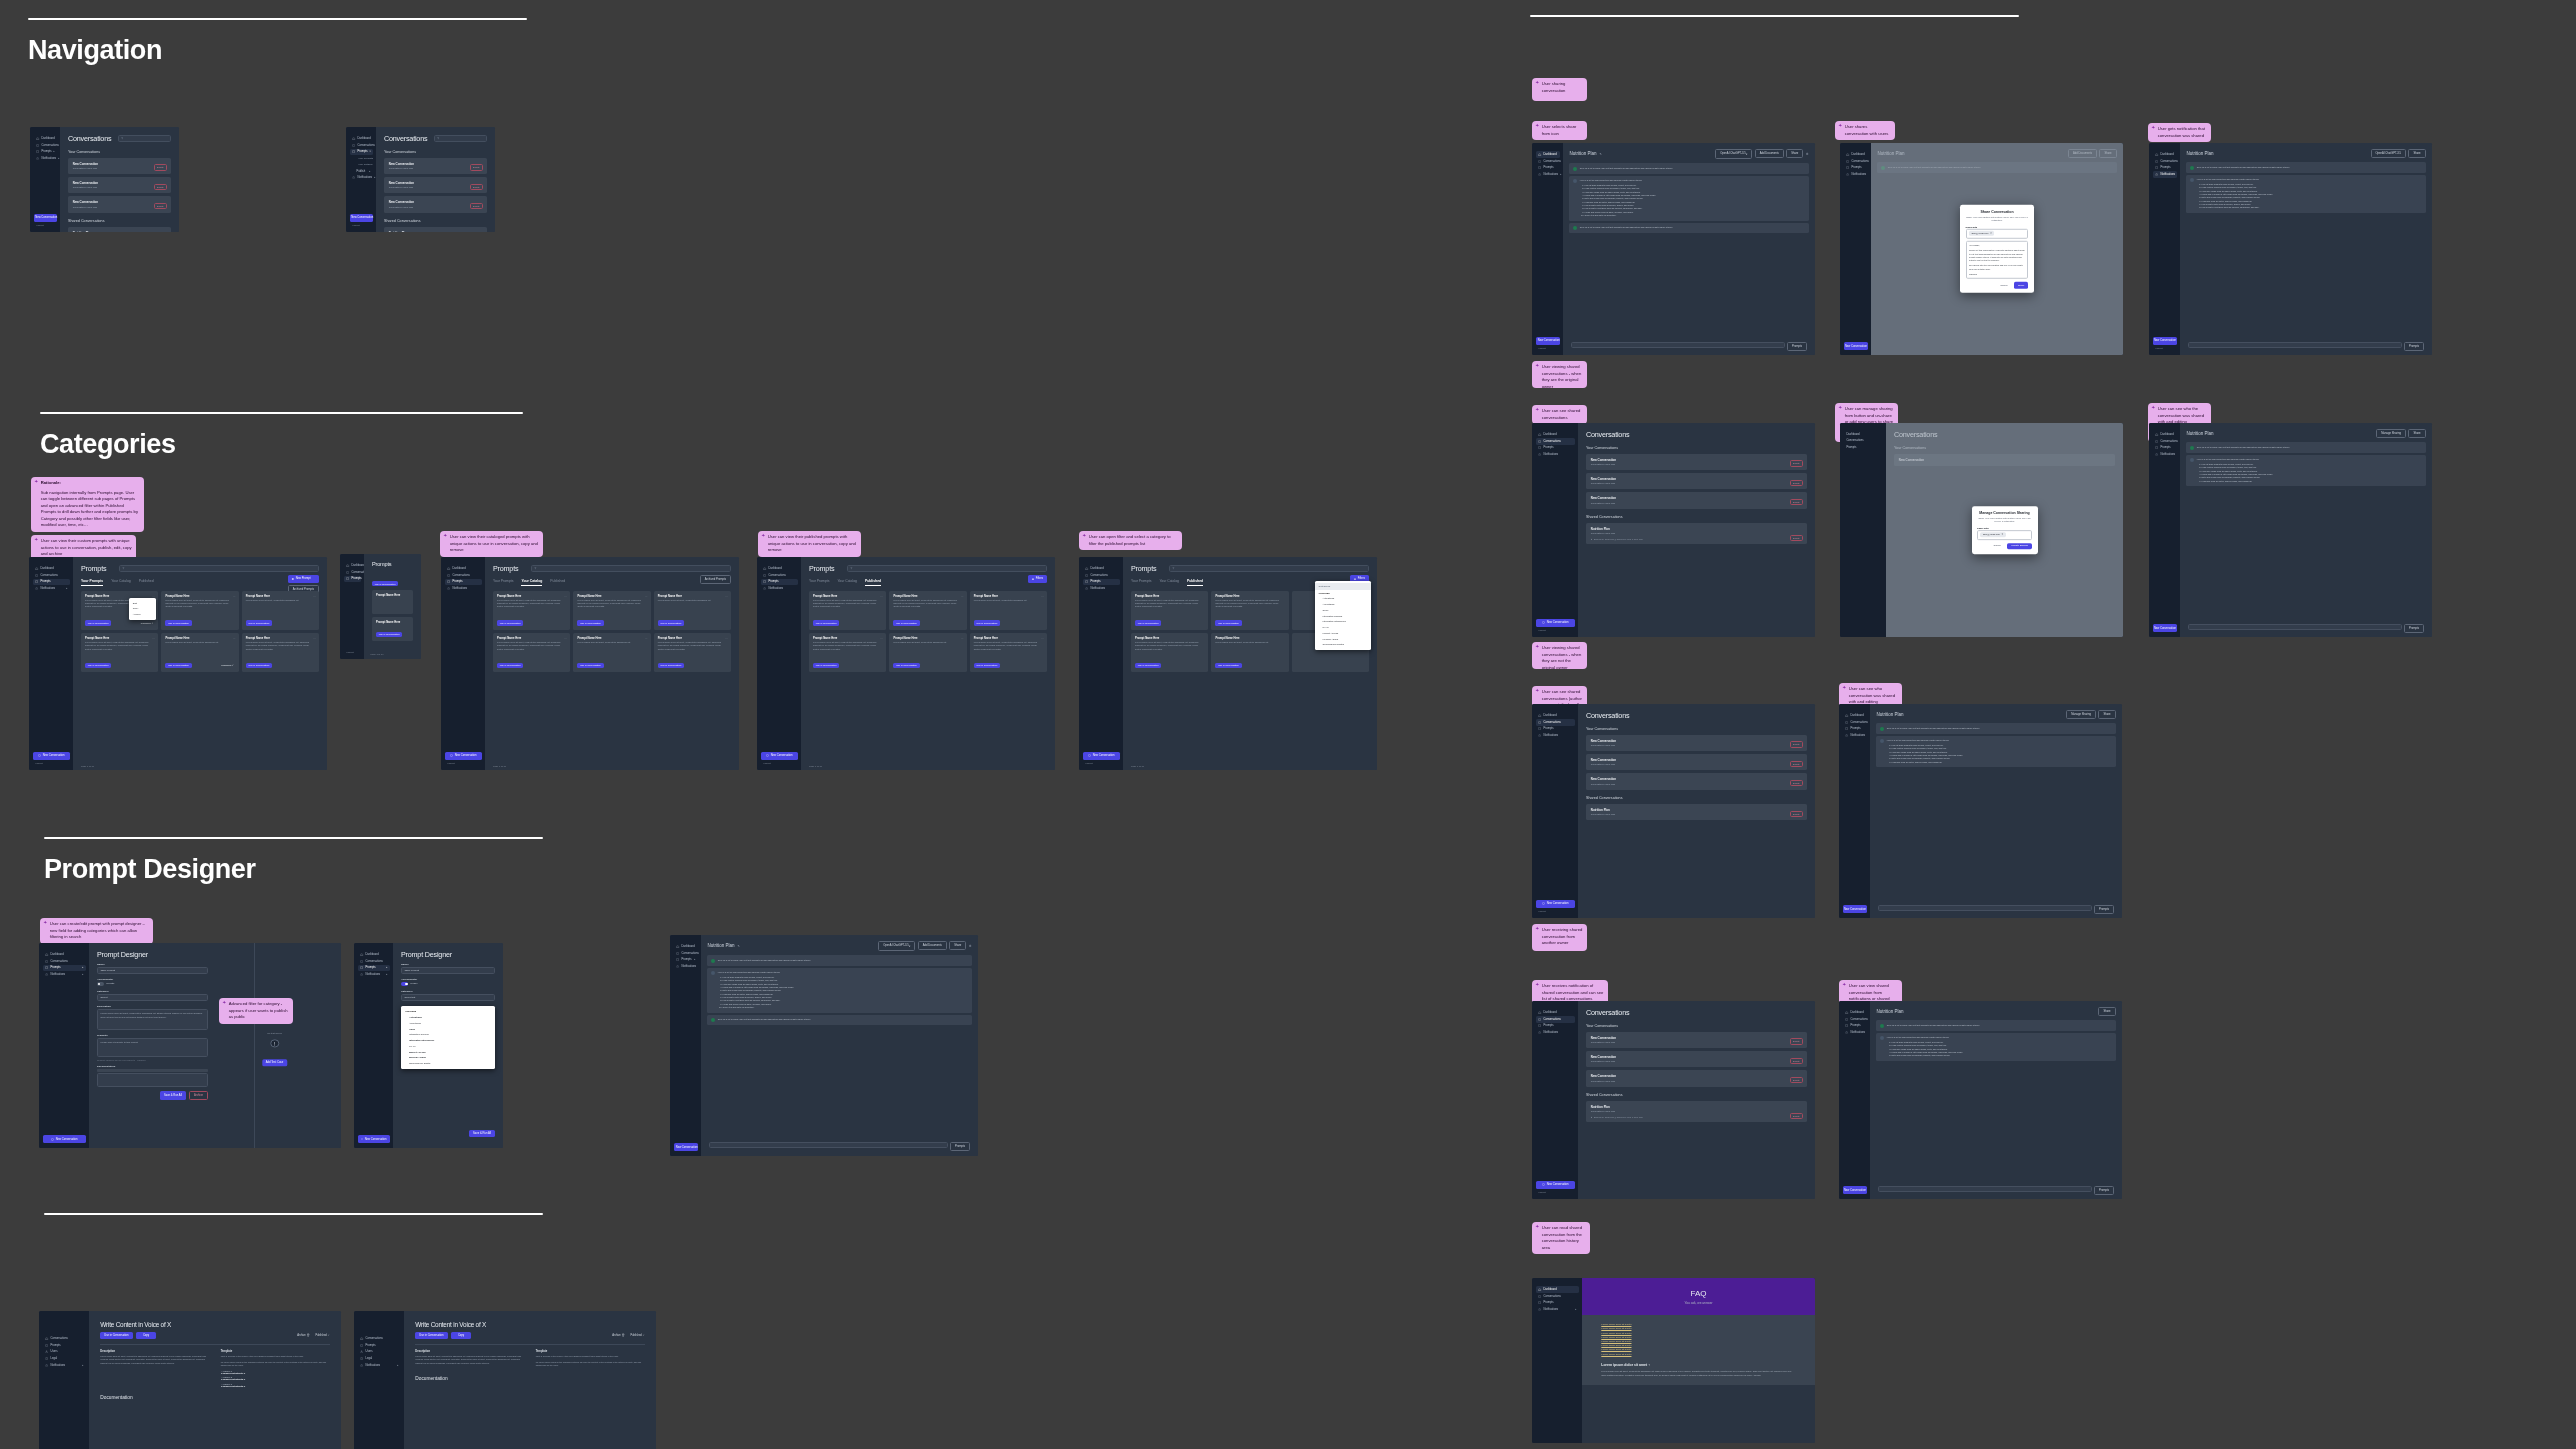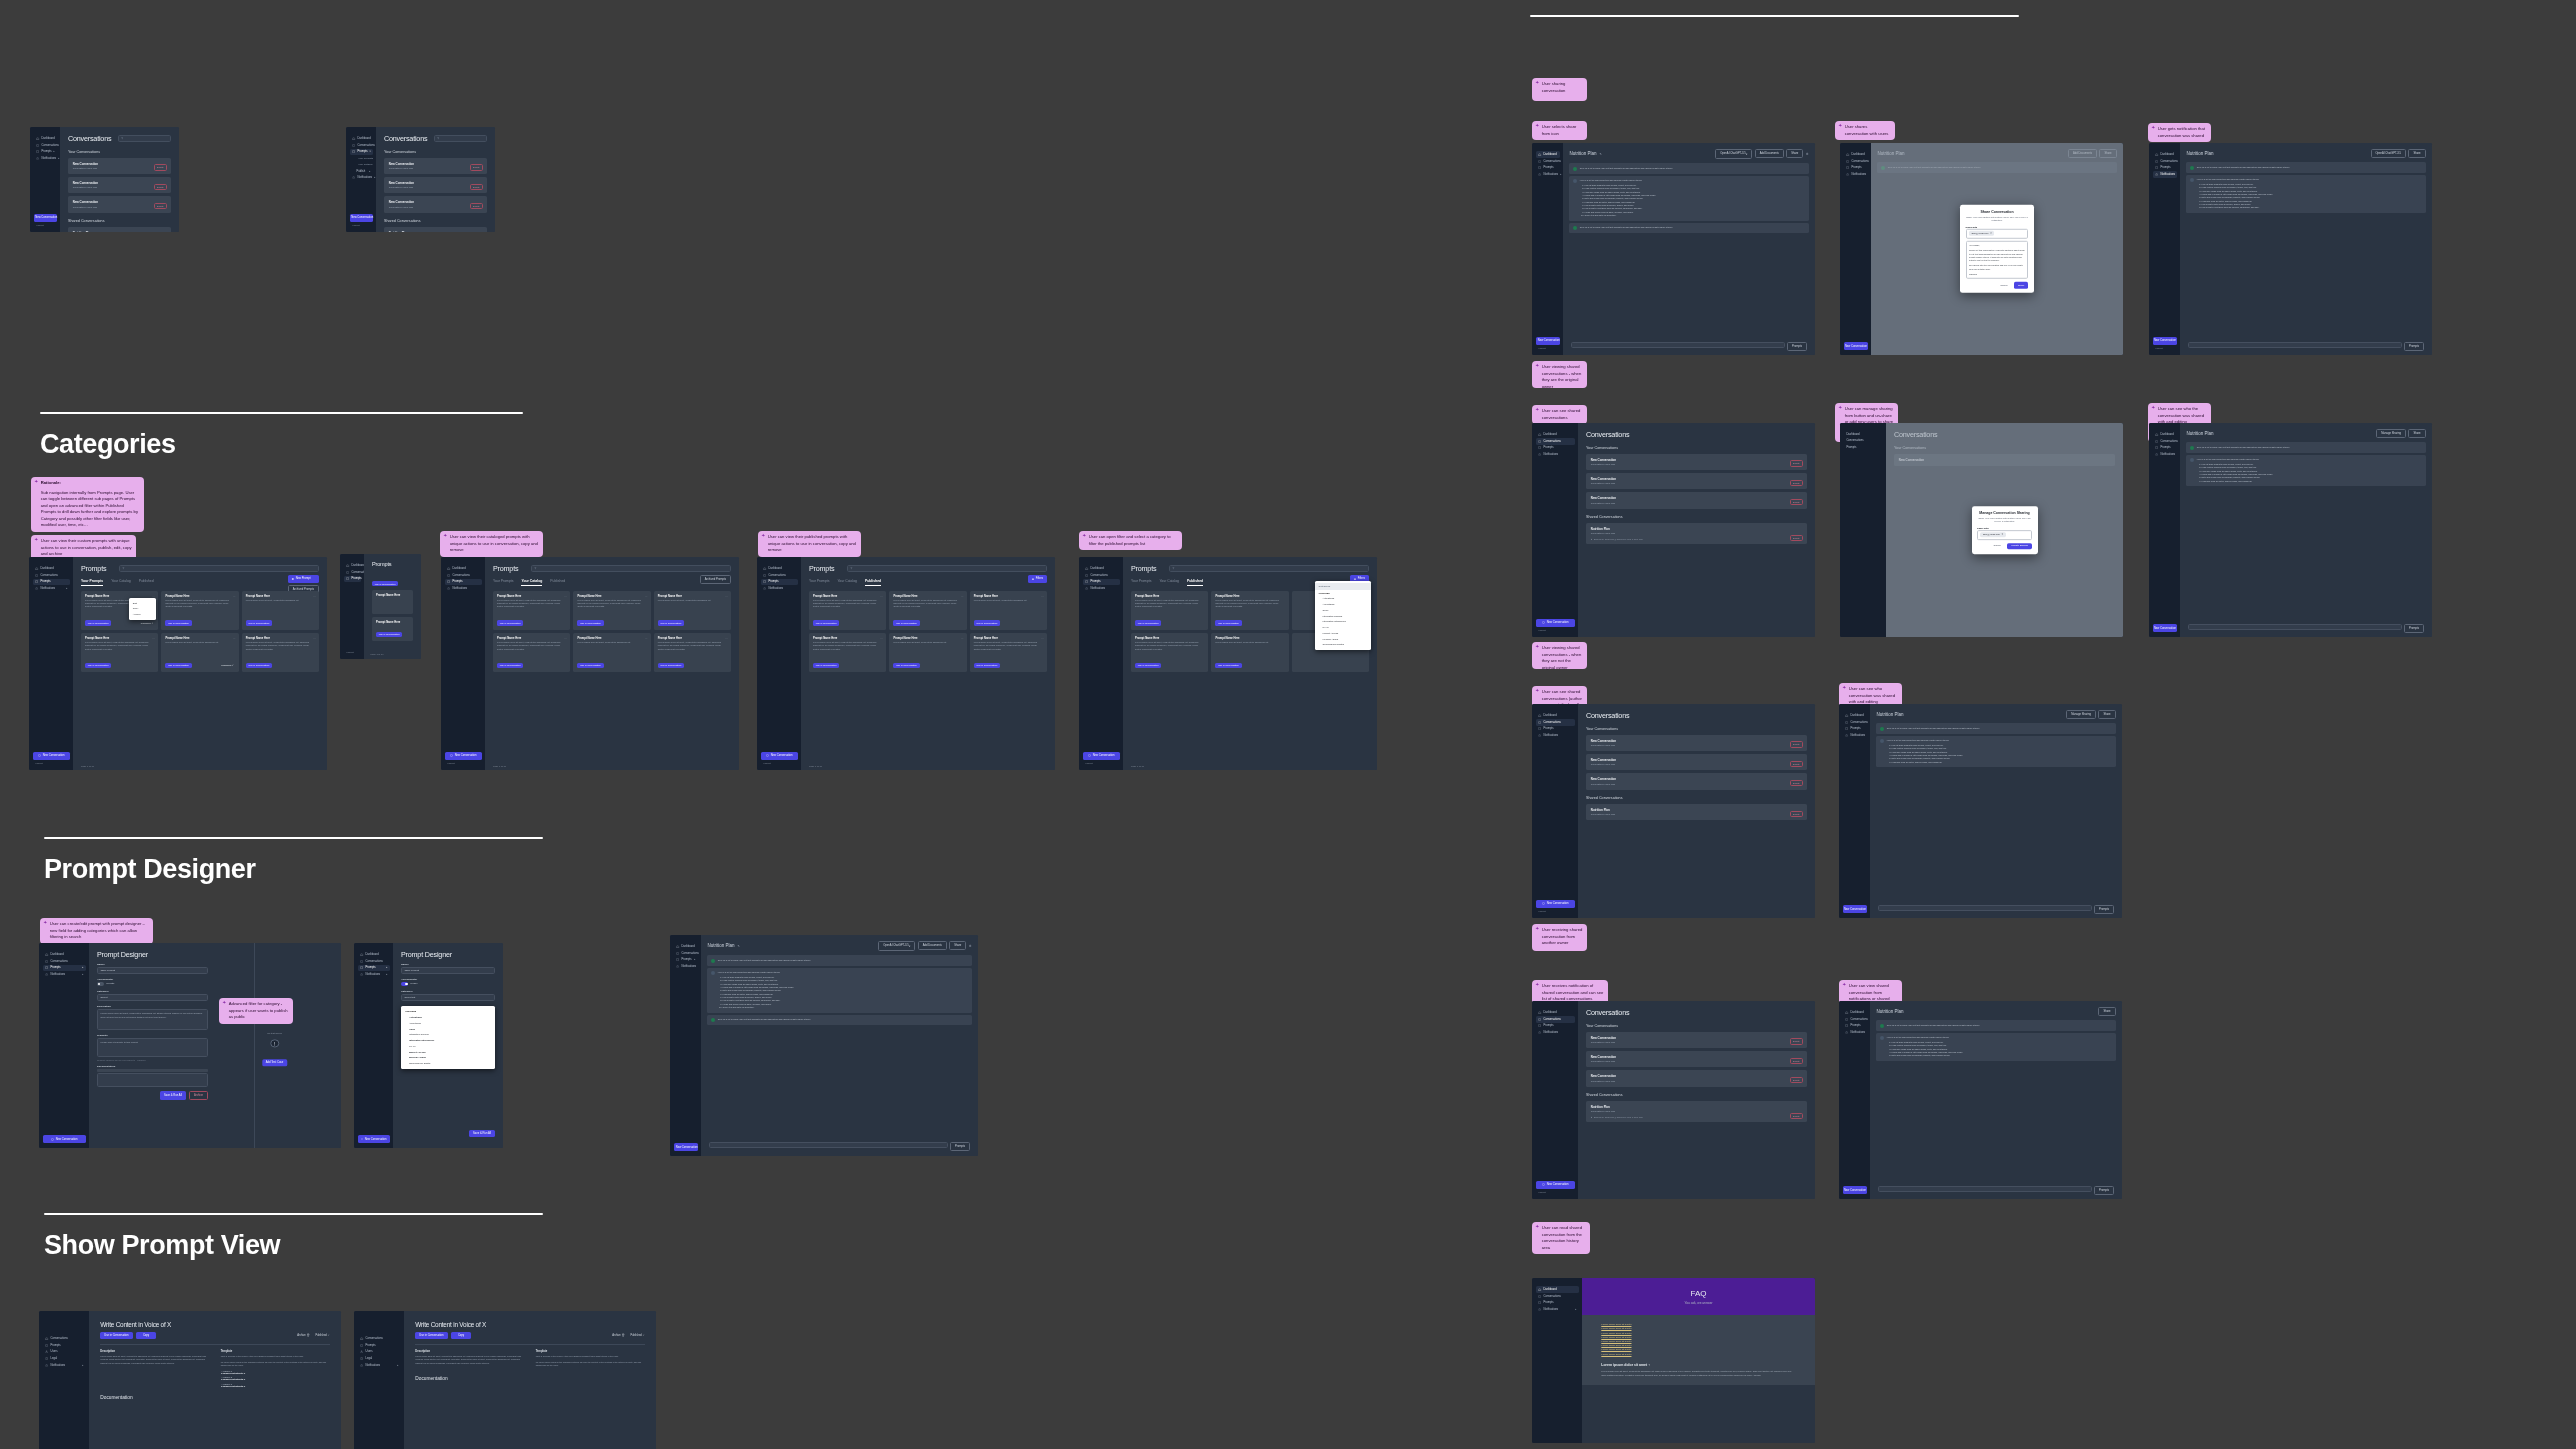--- a/index.html
+++ b/index.html
@@ -129,20 +129,24 @@
   .faq-p { font-size: 2.2px; color: #aab3bf; line-height: 1.7; }
 
   .overlay-dim { position: absolute; inset: 0; background: rgba(150,158,170,.55); z-index: 4; }
   .vsplit { position: absolute; top: 0; bottom: 0; width: 0.4px; background: #3d4858; }
 </style>
 </head>
 <body>
 
 <div class="board">
 
+  <div class="section" style="left:28px; top:17.7px; width:499px;">
+    <div class="sec-rule"></div>
+    <div class="sec-title">Navigation</div>
+  </div>
 
   <div class="mock" style="left:30px; top:127px; width:149px; height:105px;">
     <div class="sb" style="width:30px;">
       <div class="sb-item">
         <span class="ic">
             <svg viewBox="0 0 16 16">
               <path d="M8 2 2 7v7h4v-4h4v4h4V7z" fill="none" stroke="#b8c2d0" stroke-width="1.4"></path>
             </svg>
           </span>
         <span>Dashboard</span>
@@ -1044,21 +1048,20 @@
       </div>
       <div class="chat-bar">
         <div class="f" title="Send a message"></div>
         <div class="btn-outline">Prompts</div>
       </div>
     </div>
   </div>
 
   <div class="section" style="left:44px; top:1213px; width:499px;">
     <div class="sec-rule"></div>
-    <div class="sec-title">Show Prompt View</div>
   </div>
 
   <div class="mock" style="left:39px; top:1311px; width:302px; height:141px;">
     <div class="sb" style="width:50px; padding-top:24px;">
       <div class="sb-item">
         <span class="ic">
             <svg viewBox="0 0 16 16">
               <path d="M8 2 2 7v7h4v-4h4v4h4V7z" fill="none" stroke="#b8c2d0" stroke-width="1.4"></path>
             </svg>
           </span>

